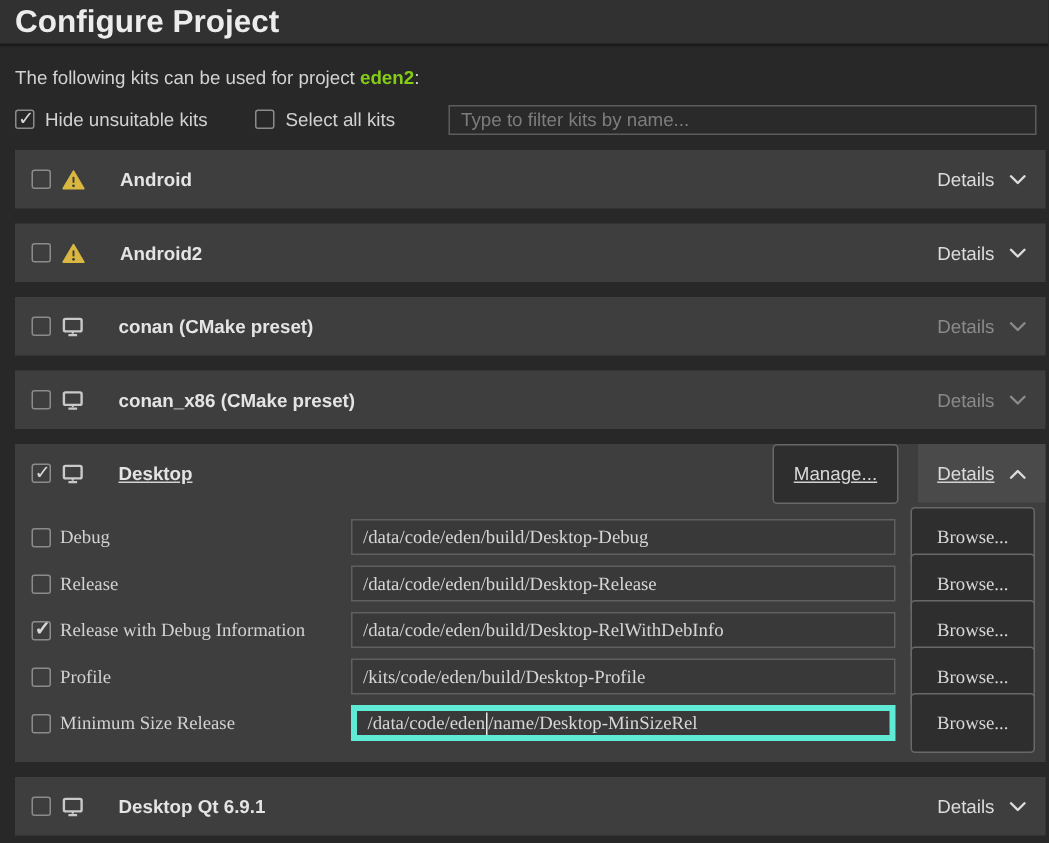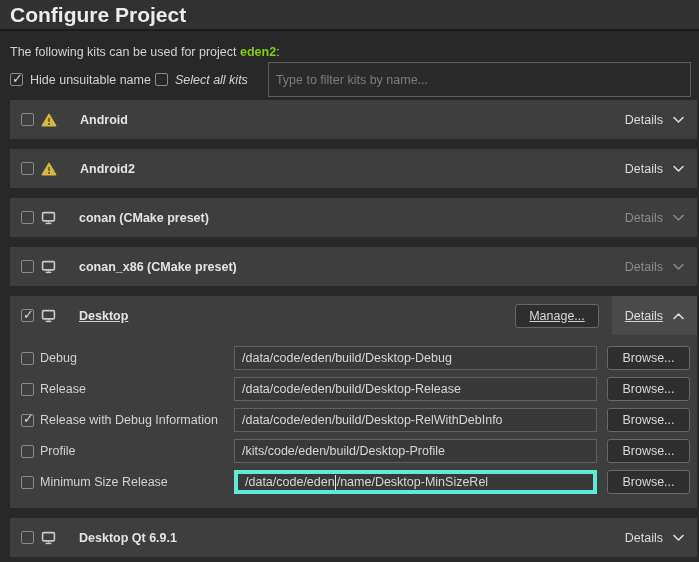--- a/index.html
+++ b/index.html
@@ -17,31 +17,31 @@
   }
   .title { font-size:21px; font-weight:bold; color:#ececec; }
 
   
   .intro { margin:14px 10px 0; color:#d2d2d2; }
   .intro b { color:#84cc16; }
 
   
   .controls { display:flex; align-items:center; margin:9px 8px 0 10px; height:23px; }
   .chk-wrap { display:flex; align-items:center; gap:7px; }
-  .chk-wrap + .chk-wrap { margin-left:4px;font-style:italic; }
+  .chk-wrap + .chk-wrap { margin-left:32px; }
   .cb {
     width:13px; height:13px; border:1px solid #8b8b8b; border-radius:2px;
     flex:none; position:relative; background:transparent;
   }
   .cb[data-checked="true"]::after {
     content:"✓"; position:absolute; left:1px; top:-2.5px;
     font-size:13px; line-height:13px; color:#d8d8d8; font-weight:bold;
   }
   .filter {
-    flex:1; margin-left:20px; height:35px;
+    flex:1; margin-left:36px; height:20px;
     background:#2a2a2a; border:1px solid #5d5d5d; color:#d2d2d2;
     font-family:inherit; font-size:12.5px; padding:0 7px; outline:none;
   }
   .filter::placeholder { color:#7d7d7d; }
 
   
   .kit-list { margin-top:9px; }
   .kit-row {
     margin:0 2px 10px 10px; height:39px; background:#3e3e3e;
     display:flex; align-items:center; padding:0 12px 0 11px;
@@ -56,24 +56,24 @@
   
   .kit-block { margin:0 2px 10px 10px; background:#3e3e3e; }
   .kit-block .kit-row { margin:0; padding-right:0; background:transparent;text-decoration:underline; }
   .details-area {
     align-self:stretch; background:#4a4a4a; margin-left:13px;
     display:flex; align-items:center; padding:0 12px 0 13px;
   }
   .btn {
     background:#2e2e2e; border:1px solid #686868; border-radius:3px;
     color:#d8d8d8; font-family:inherit; font-size:12.5px;
-    height:24px; padding:0 13px; cursor:default;
+    height:40px; padding:0 13px; cursor:default;
   }
   .cfg-list { padding:11px 0 7px; }
-  .cfg-row { display:flex; align-items:center; height:24px; margin-bottom:7px; padding-left:11px; }
+  .cfg-row { display:flex; align-items:center; height:24px; margin-bottom:7px; padding-left:11px;font-family:Liberation Serif, serif; }
   .cfg-left { display:flex; align-items:center; gap:6px; width:213px; flex:none; color:#d2d2d2; }
   .pathfield {
     width:363px; height:24px; flex:none;
     border:1px solid #606060; background:#393939;
     display:flex; align-items:center; padding:0 7px;
     color:#d6d6d6; white-space:nowrap; overflow:hidden;
   }
   .pathfield[data-focused="true"] { border:4px solid #5eead4; }
   .caret { display:inline-block; width:1px; height:15px; background:#e6e6e6; margin:0 0.5px; }
   .browse { margin-left:10px; width:83px; padding:0; flex:none; }
@@ -83,21 +83,21 @@
 
 <div class="header">
   <span class="title">Configure Project</span>
 </div>
 
 <div class="intro"><span>The following kits can be used for project </span><b>eden2</b><span>:</span></div>
 
 <div class="controls">
   <span class="chk-wrap">
     <span class="cb" data-checked="true"></span>
-    <span>Hide unsuitable name</span>
+    <span>Hide unsuitable kits</span>
   </span>
   <span class="chk-wrap">
     <span class="cb" data-checked="false"></span>
     <span>Select all kits</span>
   </span>
   <input class="filter" placeholder="Type to filter kits by name..." style="">
 </div>
 
 <div class="kit-list">
 

